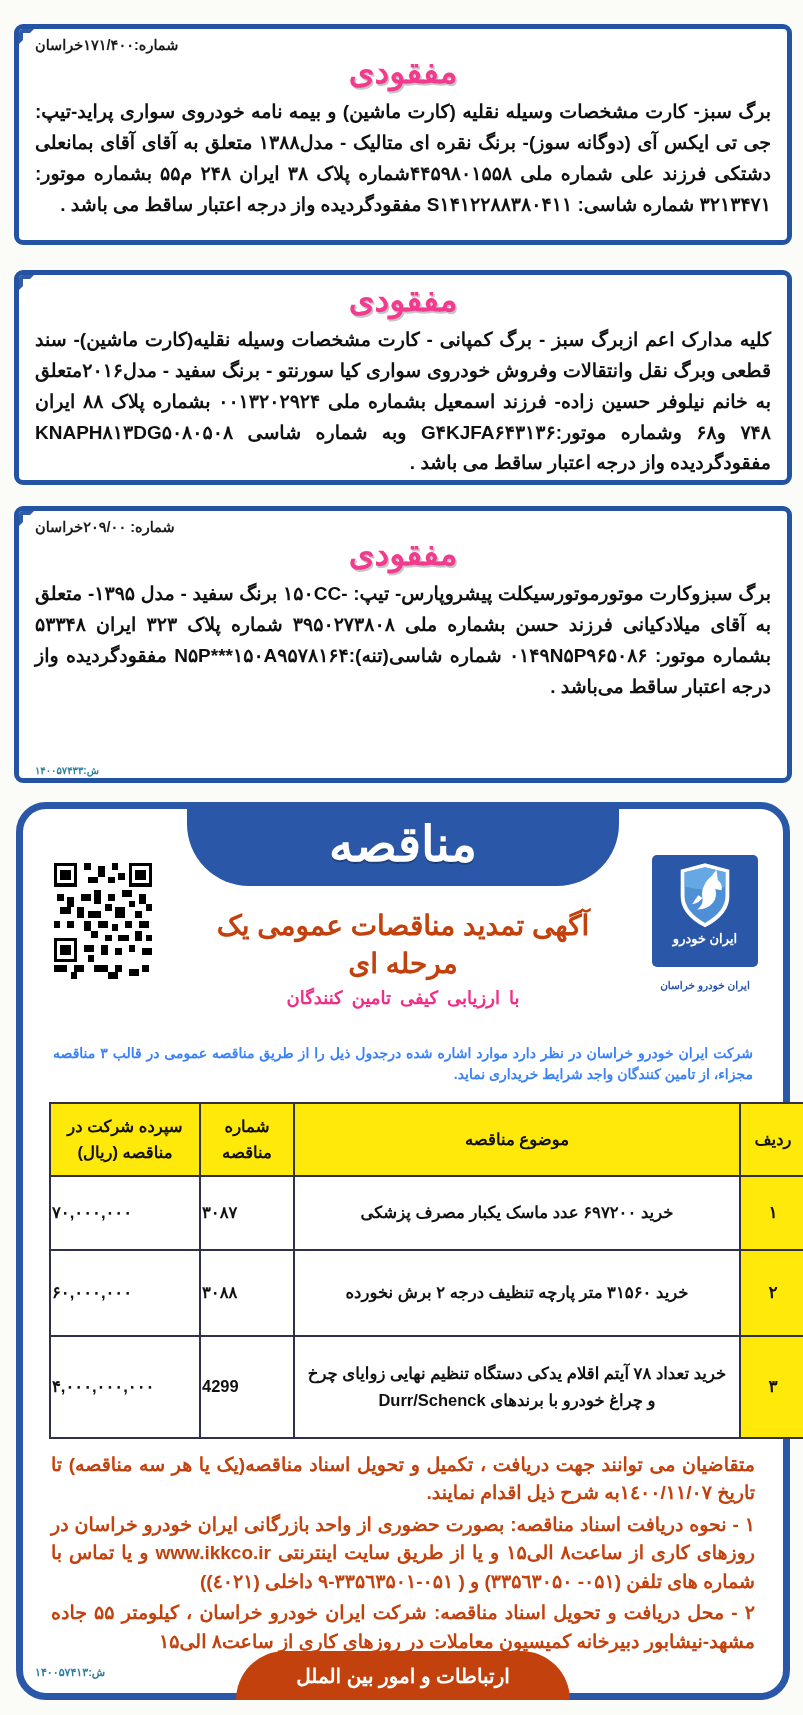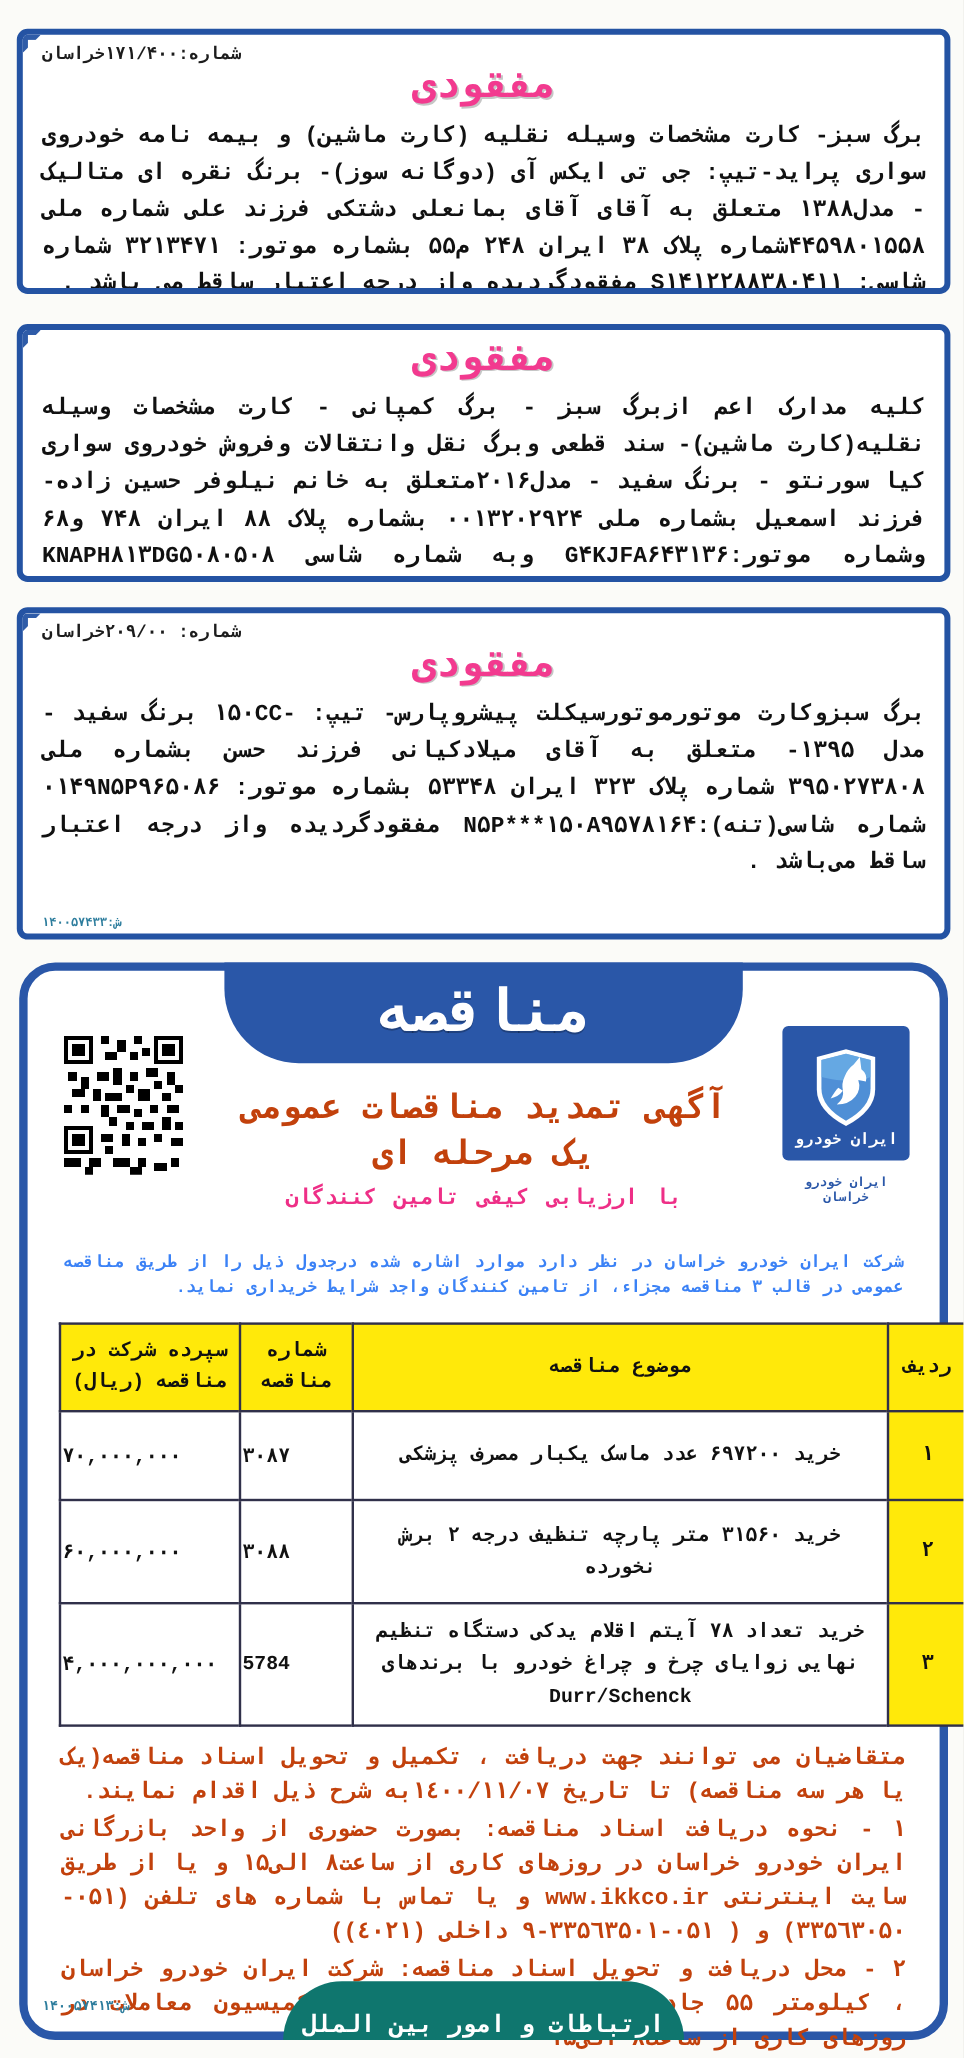--- a/index.html
+++ b/index.html
@@ -1,17 +1,17 @@
 <!DOCTYPE html>
 <html lang="fa"><head>
 <meta charset="utf-8">
 <style>
   html,body{margin:0;padding:0;background:#e9e9e5;}
   .page{position:relative;width:803px;height:1715px;margin:0 auto;background:#fbfbf8;
-        font-family:Liberation Mono, monospace;overflow:hidden;}
+        font-family:Liberation Sans, sans-serif;overflow:hidden;}
 
   
   .lost{position:relative;margin-left:14px;margin-right:11px;border:5px solid #2453a3;
         border-radius:9px;background:#fff;box-sizing:border-box;padding:6px 16px 8px;overflow:hidden;}
   .lost::before{content:"";position:absolute;top:0;left:0;width:15px;height:15px;
         background:#2453a3;clip-path:polygon(0 0,100% 0,0 100%);opacity:.95;}
   .lost::after{content:"";position:absolute;top:4px;left:4px;width:12px;height:12px;
         background:#fff;clip-path:polygon(0 0,100% 0,0 100%);}
   .lost-ref{direction:rtl;text-align:left;font-weight:bold;font-size:14.5px;color:#1c1c1c;margin:2px 0 0;}
   .lost-title{text-align:center;color:#f23a8f;font-size:33px;font-weight:bold;line-height:1.1;
@@ -22,27 +22,27 @@
   #lost-2{margin-top:21px;height:277px;}
   .side-code{position:absolute;left:6px;bottom:2px;font-size:10px;color:#2d7d9d;direction:rtl;font-weight:bold;margin-left:10px;}
 
   
   .tender{position:relative;margin:19px 13px 0 16px;height:898px;border:7px solid #2a57a8;
         border-radius:30px;background:#fff;box-sizing:border-box;padding:92px 26px 58px;overflow:visible;}
   .t-banner{position:absolute;top:-7px;left:50%;transform:translateX(-50%);width:432px;height:84px;
         background:#2a57a8;border-radius:0 0 62px 62px;display:flex;align-items:center;justify-content:center;}
   .t-banner span{color:#fff;font-size:49px;font-weight:bold;text-shadow:0 2px 0 rgba(0,0,0,.25);}
   .b-banner{position:absolute;bottom:-7px;left:50%;transform:translateX(-50%);width:334px;height:49px;
-        background:#0f766e;border-radius:62px 62px 0 0;display:flex;align-items:flex-end;justify-content:center;}
+        background:#c2410c;border-radius:62px 62px 0 0;display:flex;align-items:center;justify-content:center;}
   .b-banner span{color:#fff;font-size:20px;font-weight:bold;}
 
   .qr{position:absolute;left:30px;top:54px;width:100px;height:116px;}
   .logo{position:absolute;right:22px;top:46px;width:112px;text-align:center;}
   .logo-box{width:106px;height:112px;background:#2a57a8;border-radius:5px;margin:0 auto;
-        display:flex;flex-direction:column;align-items:center;padding-top:16px;box-sizing:border-box;}
+        display:flex;flex-direction:column;align-items:center;padding-top:5px;box-sizing:border-box;}
   .logo-fa{color:#fff;font-weight:bold;font-size:13px;line-height:1.1;direction:rtl;letter-spacing:-.5px;}
   .logo-sub{color:#2a57a8;font-size:10.5px;font-weight:bold;margin-top:12px;direction:rtl;}
 
   .t-sub1{color:#c2410c;font-size:28px;font-weight:bold;text-align:center;direction:rtl;
         margin:6px auto 0;width:420px;line-height:1.35;}
   .t-sub2{color:#ee2f87;font-size:18px;font-weight:bold;text-align:center;direction:rtl;
         margin:4px auto 0;width:420px;word-spacing:4px;}
   .t-intro{direction:rtl;text-align:justify;font-weight:bold;font-size:14px;line-height:1.55;
         color:#3b82f6;margin:34px 4px 0;}
   .t-table{direction:rtl;border-collapse:collapse;margin:16px auto 0;width:716px;table-layout:fixed;}
@@ -186,21 +186,21 @@
       </tr>
       <tr class="r2">
         <td class="row-num">۲</td>
         <td class="subject">خرید ۳۱۵۶۰ متر پارچه تنظیف درجه ۲ برش نخورده</td>
         <td class="cnum">۳۰۸۸</td>
         <td class="cnum">۶۰,۰۰۰,۰۰۰</td>
       </tr>
       <tr class="r3">
         <td class="row-num">۳</td>
         <td class="subject">خرید تعداد ۷۸ آیتم اقلام یدکی دستگاه تنظیم نهایی زوایای چرخ و چراغ خودرو با برندهای Durr/Schenck</td>
-        <td class="cnum">5784</td>
+        <td class="cnum">4299</td>
         <td class="cnum">۴,۰۰۰,۰۰۰,۰۰۰</td>
       </tr>
     </tbody>
       </table>
 
     <div class="t-note">متقاضیان می توانند جهت دریافت ، تکمیل و تحویل اسناد مناقصه(یک یا هر سه مناقصه) تا تاریخ ۱٤۰۰/۱۱/۰۷به شرح ذیل اقدام نمایند.</div>
     <div class="t-item">۱ - نحوه دریافت اسناد مناقصه: بصورت حضوری از واحد بازرگانی ایران خودرو خراسان در روزهای کاری از ساعت۸ الی۱۵ و یا از طریق سایت اینترنتی www.ikkco.ir  و یا تماس با شماره های تلفن (۰۵۱- ۳۳۵٦۳۰۵۰) و ( ۰۵۱-۳۳۵٦۳۵۰۱-۹ داخلی (٤۰۲۱))</div>
     <div class="t-item">۲ - محل دریافت و تحویل اسناد مناقصه: شرکت ایران خودرو خراسان ، کیلومتر ۵۵ جاده مشهد-نیشابور دبیرخانه کمیسیون معاملات در روزهای کاری از ساعت۸ الی۱۵</div>
 
     <div class="t-code">ش:۱۴۰۰۵۷۴۱۳</div>

